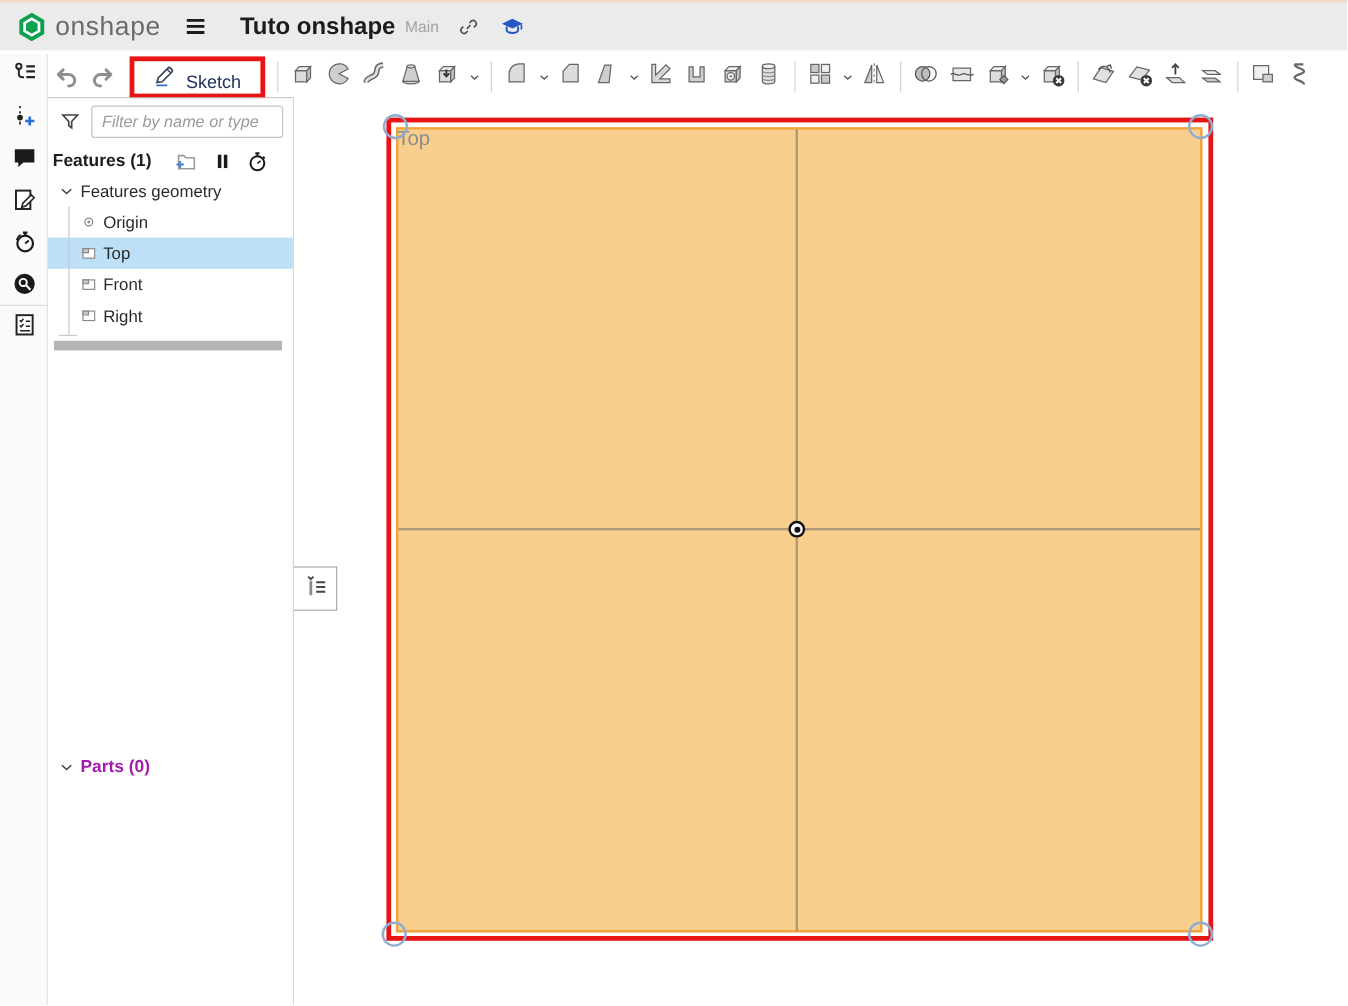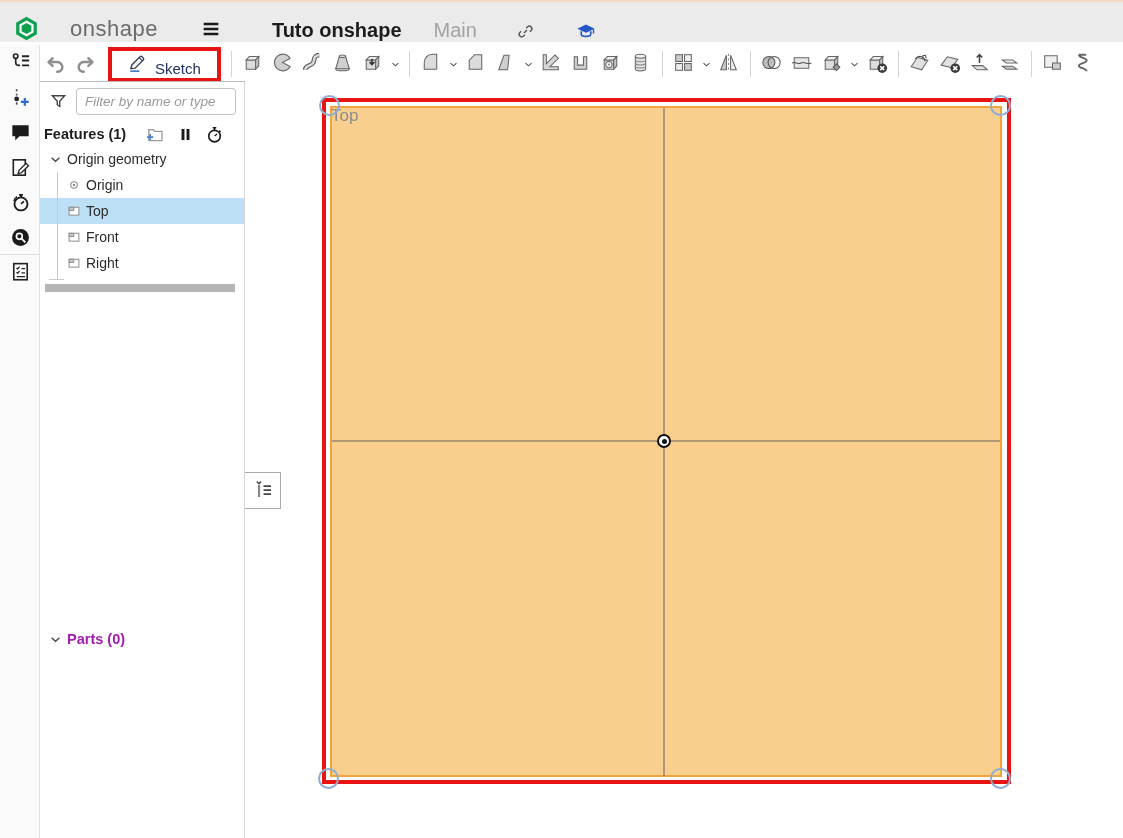--- a/index.html
+++ b/index.html
@@ -2,26 +2,26 @@
 <html><head>
 <meta charset="utf-8">
 <style>
   * { box-sizing: border-box; }
   html,body { margin:0; padding:0; background:#fff; }
   body { font-family:"Liberation Sans", sans-serif; }
   #app { position:relative; width:1123px; height:838px; background:#fff; overflow:hidden; }
 
   
   .header { position:absolute; left:0; top:0; width:1123px; height:42px; background:#ebebeb;
-            border-top:2px solid #f4d9c4; display:flex; align-items:flex-end;gap:24px; }
+            border-top:2px solid #f4d9c4; display:flex; align-items:center; }
   .logo-mark { margin-left:13px; width:28px; height:28px; display:flex; align-items:center; }
   .logo-word { margin-left:5px; font-size:22px; color:#6b6b6b; letter-spacing:.5px; }
   .menu-btn { margin-left:16px; width:26px; height:26px; display:flex; align-items:center; justify-content:center; cursor:pointer; }
   .doc-title { margin-left:24px; font-size:20px; font-weight:bold; color:#1c1c1c; }
-  .ws-label { margin-left:8px; font-size:20px; color:#a3a3a3; }
+  .ws-label { margin-left:8px; font-size:13px; color:#a3a3a3; }
   .hdr-ico { margin-left:14px; width:22px; height:22px; display:flex; align-items:center; justify-content:center; cursor:pointer; }
 
   
   .toolbar { position:absolute; left:40px; top:47px; right:0; height:34px; background:#fff;
              display:flex; align-items:center; }
   .panel-top-border { position:absolute; left:0; top:81px; width:245px; height:1px; background:#bdbdbd; }
   .tb-btn { width:30px; height:30px; display:flex; align-items:center; justify-content:center; cursor:pointer; flex:0 0 auto; }
   .tb-chev { width:15px; height:30px; display:flex; align-items:center; justify-content:center; cursor:pointer; flex:0 0 auto; }
   .tb-sep { width:1px; height:26px; background:#d4d4d4; margin:0 6px; flex:0 0 auto; }
   .sketch-wrap { margin:0 4px 0 8px; border:4px solid #e81414; background:#fff; height:35px;
@@ -402,21 +402,21 @@
           </svg>
         </span>
     </div>
     <div class="tree">
         <div class="tree-row lvl0">
           <span class="tree-ico">
             <svg width="17" height="17" viewBox="0 0 24 24" xmlns="http://www.w3.org/2000/svg">
               <path d="M6.5 9.5l5.5 5 5.5-5" fill="none" stroke="#444" stroke-width="1.8"></path>
             </svg>
           </span>
-          <span>Origin geometry</span>
+          <span>Features geometry</span>
         </div>
         <div class="tree-row lvl1">
           <span class="tree-ico">
             <svg width="18" height="18" viewBox="0 0 24 24" xmlns="http://www.w3.org/2000/svg">
               <circle cx="12" cy="12" r="4.3" fill="none" stroke="#8a8a8a" stroke-width="1.4"></circle>
               <circle cx="12" cy="12" r="1.6" fill="#8a8a8a"></circle>
             </svg>
           </span>
           <span>Origin</span>
         </div>

